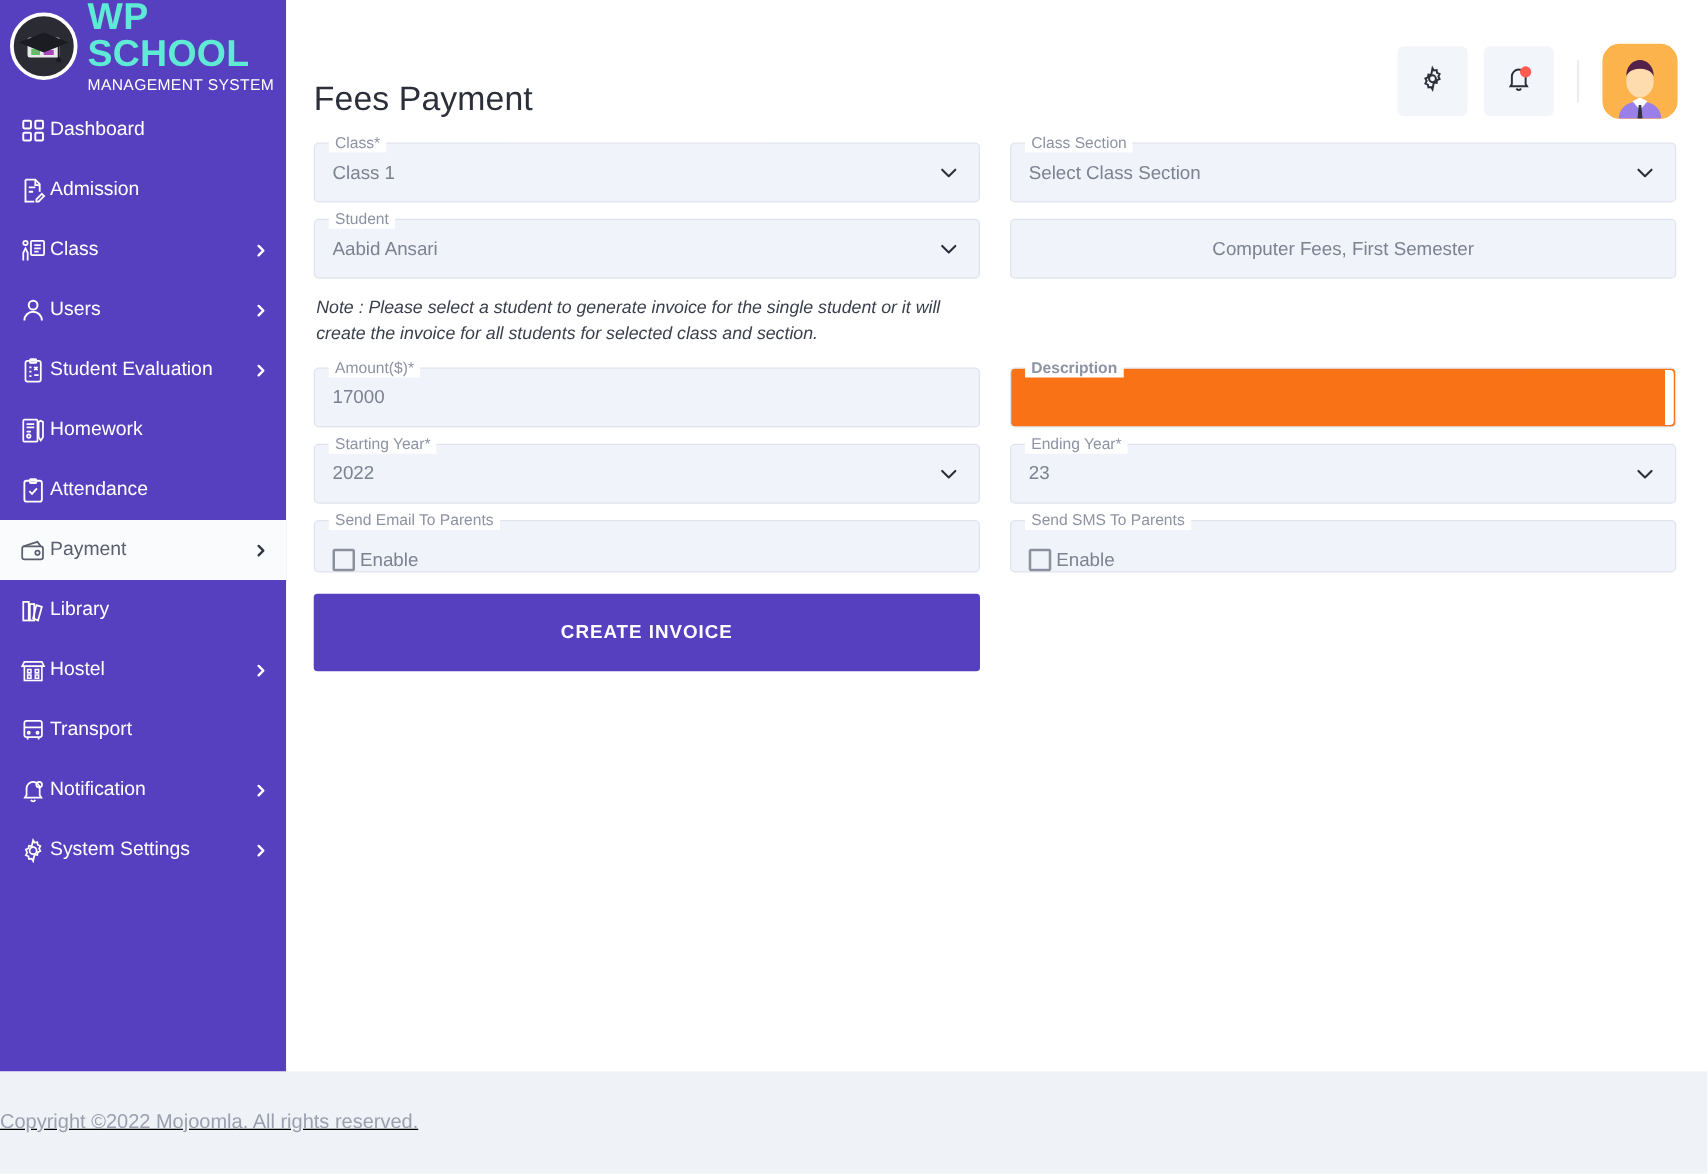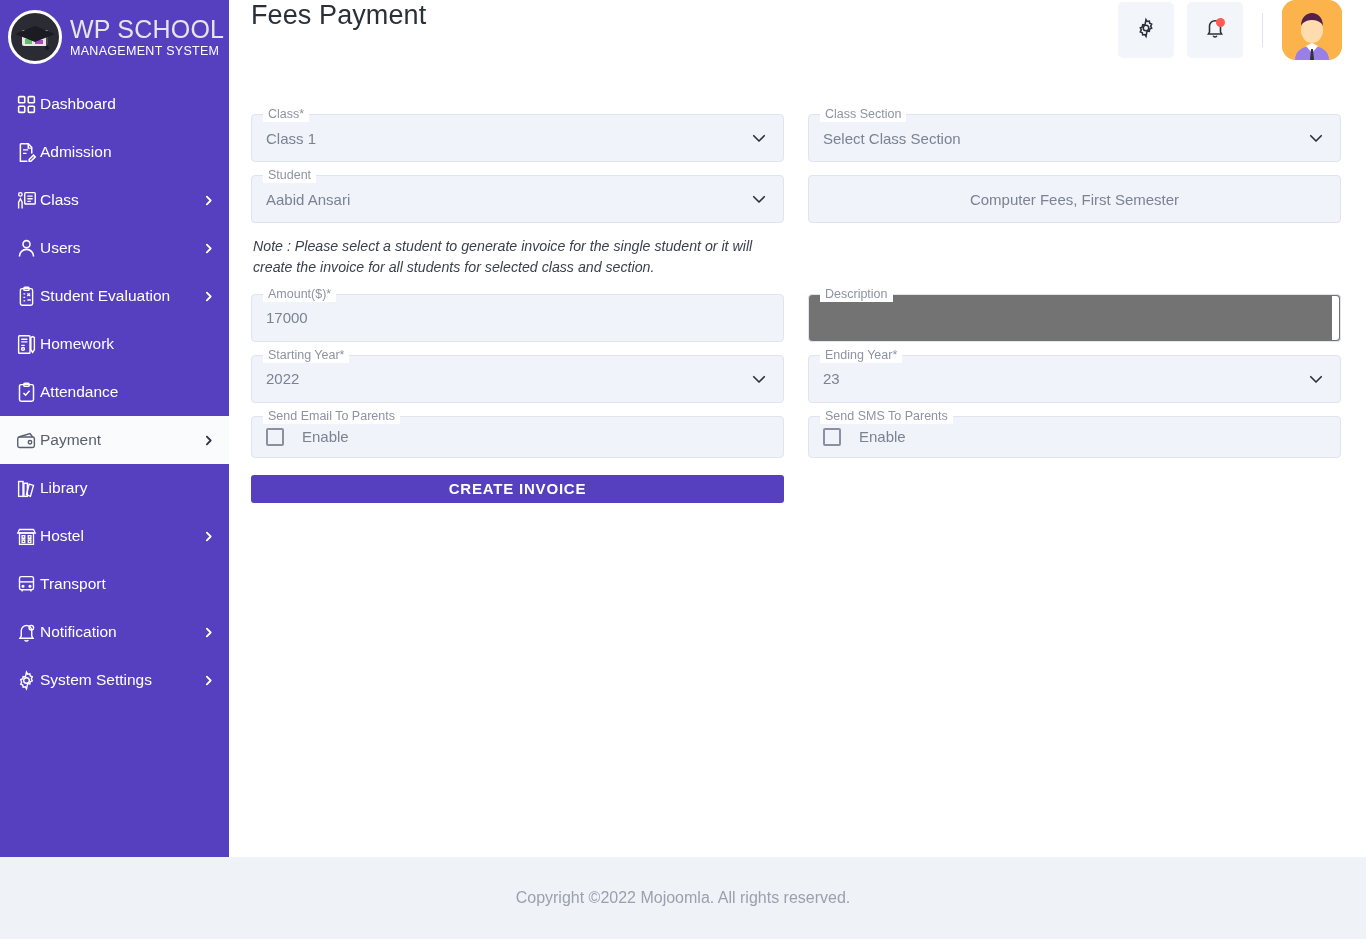--- a/index.html
+++ b/index.html
@@ -46,21 +46,21 @@
     flex: 0 0 54px;
     position: relative;
     overflow: hidden;
   }
   .brand-logo .cap {
     position: absolute; left: 50%; top: 52%;
     transform: translate(-50%,-50%);
   }
   .brand-text { line-height: 1; }
   .brand-title {
-    font-size: 25px; font-weight: normal; letter-spacing: .2px; color: #e5e5e5;
+    font-size: 30px; font-weight: bold; letter-spacing: .2px; color: #5eead4;
     display: block;
   }
   .brand-sub {
     font-size: 12.5px; letter-spacing: .3px; color: #fff;
     display: block; margin-top: 3px; font-weight: 500;
   }
 
   .nav { margin-top: 4px; }
   .nav-item {
     display: flex;
@@ -94,21 +94,21 @@
   
   .main {
     flex: 1;
     background: #ffffff;
     position: relative;
     overflow: hidden;
   }
   .topbar {
     height: 95px;
     display: flex;
-    align-items: flex-start;
+    align-items: flex-end;
     padding: 0 24px 0 22px;
   }
   .page-title {
     font-size: 27px;
     color: #2b2f3a;
     font-weight: 400;
     flex: 1;
     letter-spacing: .1px;
   }
   .top-actions { display: flex; align-items: center; gap: 13px; }
@@ -230,26 +230,27 @@
     font-size: 14.2px;
     font-style: italic;
     color: #3a3f4c;
     line-height: 1.5;
     margin: 4px 0 0 2px;
     width: 528px;
   }
 
   .textarea-field {
     position: relative;
-    background: #737373;
+    background: #f97316;
     border: 1px solid #dfe4ee;
     border-radius: 4px;
     height: 48px;
     margin-bottom: 13px;
     cursor: text;
+    font-weight: bold;
   }
   .textarea-field .legend {
     position: absolute;
     top: -8px; left: 11px;
     background: #ffffff;
     padding: 0 5px;
     font-size: 12.5px;
     color: #8d93a3;
     line-height: 15px;
   }
@@ -267,23 +268,23 @@
   }
 
   .check-field {
     position: relative;
     background: #f0f3f9;
     border: 1px solid #dfe4ee;
     border-radius: 4px;
     height: 42px;
     margin-bottom: 13px;
     display: flex;
-    align-items: center;
+    align-items: flex-end;
     padding: 0 14px;
-    gap: 18px;
+    gap: 4px;
     cursor: pointer;
   }
   .check-field .legend {
     position: absolute;
     top: -8px; left: 11px;
     background: #ffffff;
     padding: 0 5px;
     font-size: 12.5px;
     color: #8d93a3;
     line-height: 15px;
@@ -294,42 +295,43 @@
     border: 2px solid #8a909e;
     border-radius: 2px;
     background: transparent;
     flex: 0 0 18px;
   }
   .check-label { font-size: 15px; color: #7b8292; }
 
   .submit-btn {
     margin-top: 17px;
     width: 533px;
-    height: 28px;
+    height: 62px;
     background: #5640bf;
     color: #ffffff;
     border: none;
     border-radius: 3px;
     font-size: 15px;
     font-weight: bold;
     letter-spacing: .8px;
     font-family: "Liberation Sans", sans-serif;
     cursor: pointer;
     display: flex;
     align-items: center;
     justify-content: center;
   }
 
   
   .footer {
     flex: 1;
     background: #eff2f7;
     display: flex;
     align-items: center;
-    justify-content: center;
+    justify-content: flex-start;
+    text-decoration: underline;
   }
   .footer-text {
     font-size: 16px;
     color: #9aa0ae;
   }
 </style>
 </head>
 <body>
 
 <div class="app">

